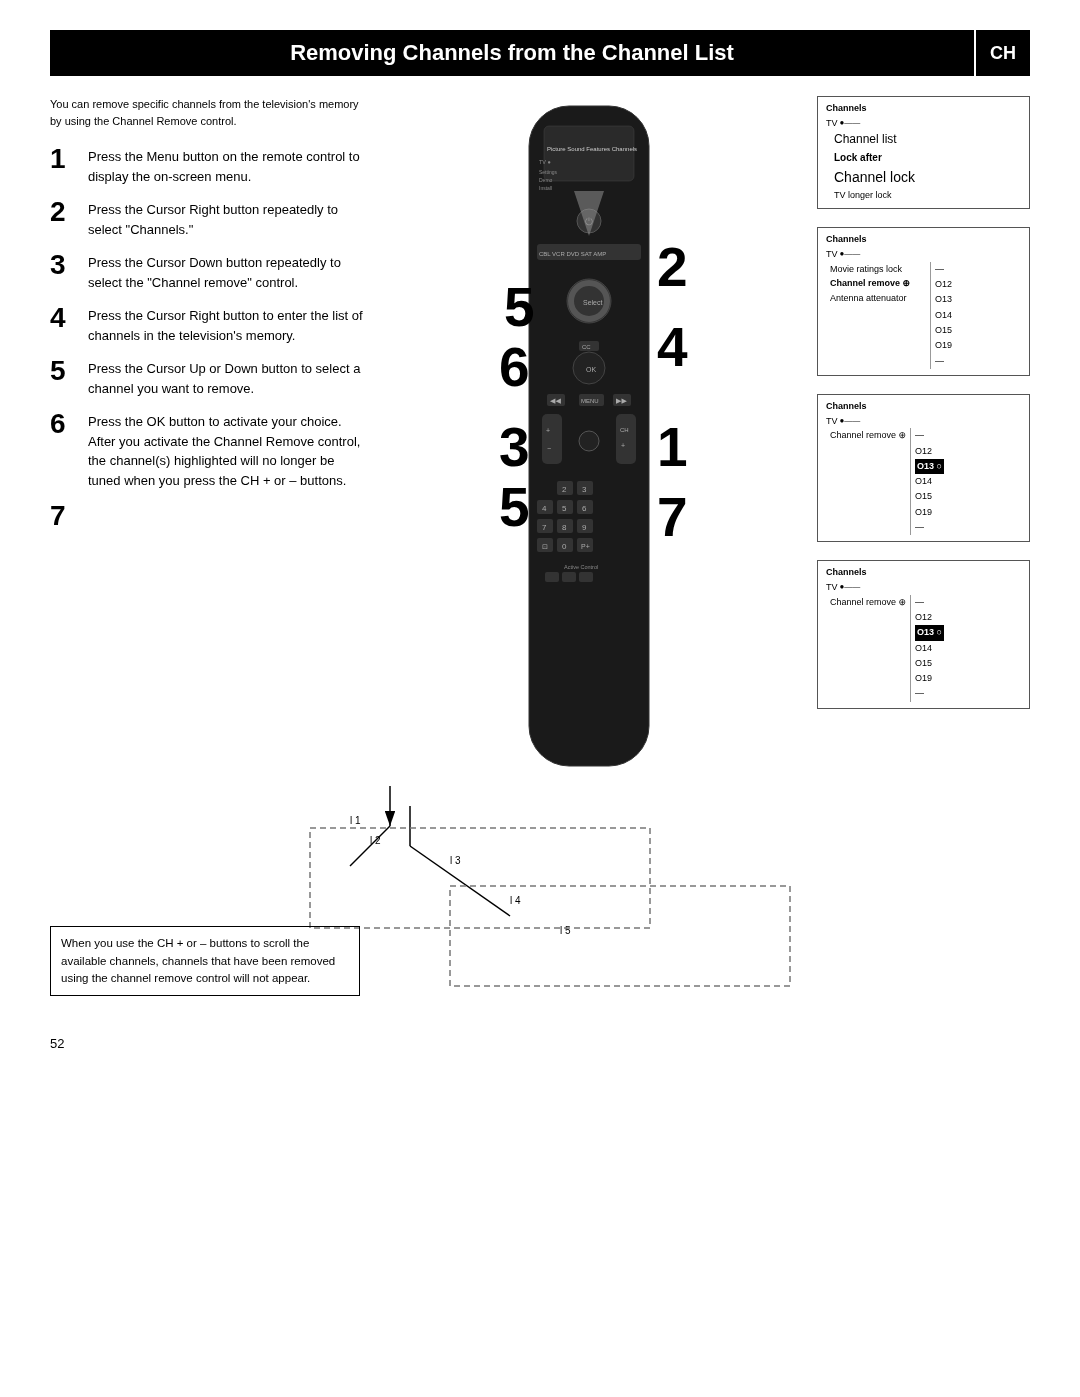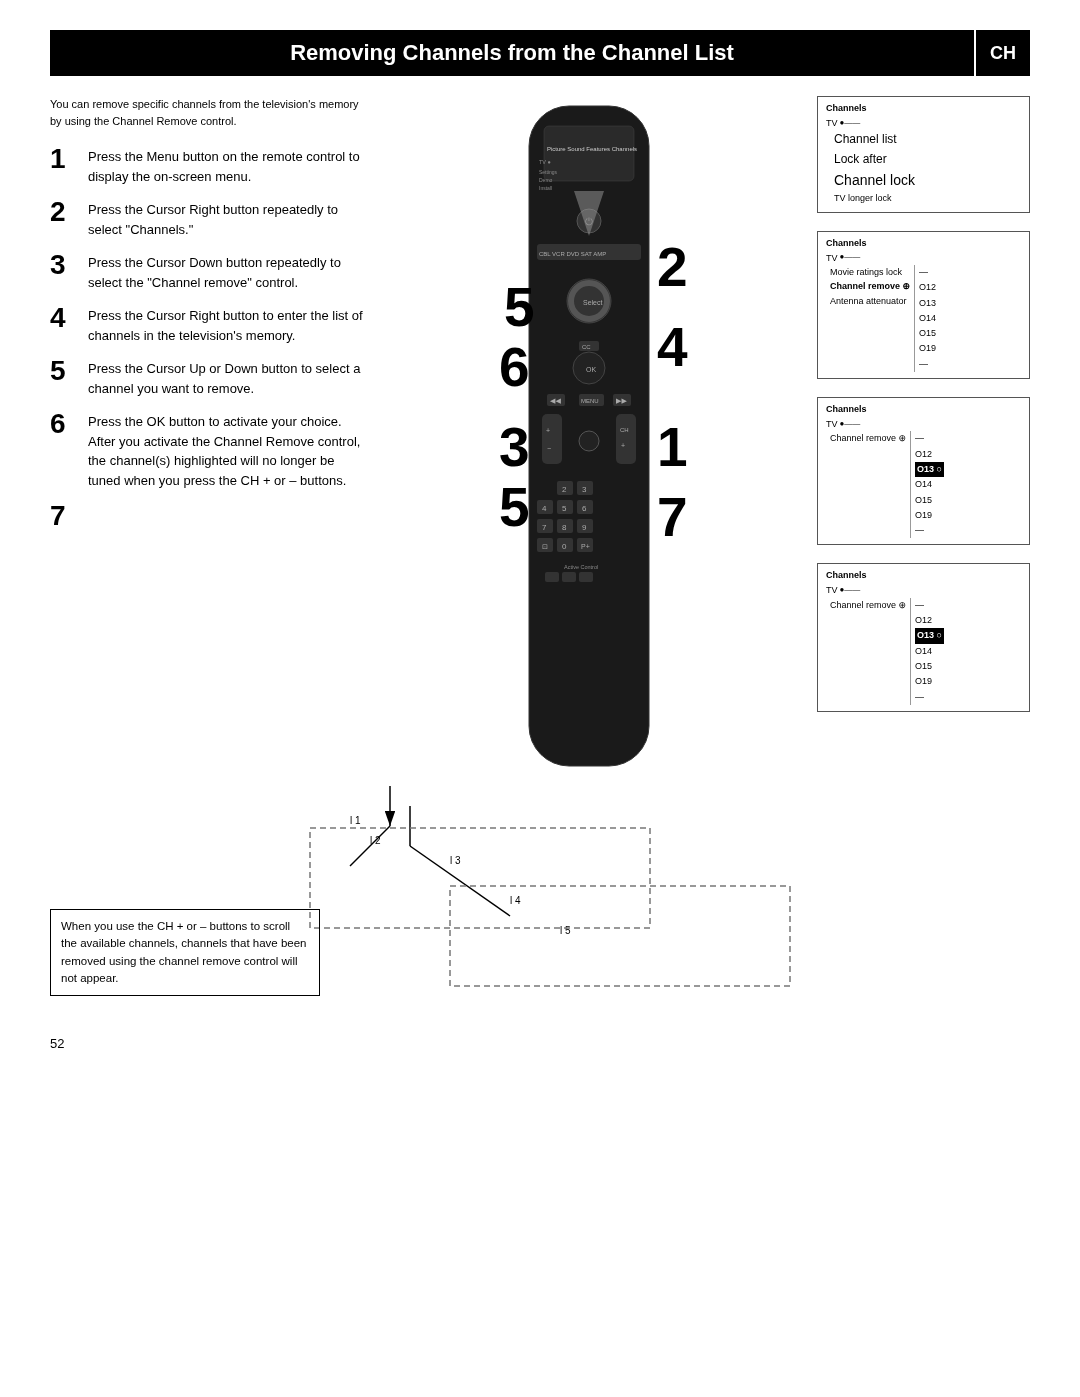--- a/index.html
+++ b/index.html
@@ -131,21 +131,21 @@
 
     .menu-item-row.selected {
       font-weight: bold;
     }
 
     .bottom-note {
       border: 1px solid #000;
       padding: 8px 10px;
       font-size: 11.5px;
       line-height: 1.5;
-      width: 270px;
+      width: 310px;
       position: absolute;
       bottom: 0;
       left: 0;
     }
 
     
     .page-number {
       margin-top: 30px;
       font-size: 13px;
     }
@@ -317,40 +317,40 @@
         </div>
         <div class="menu-item-row">
           <span style="font-size:9px;">TV</span>
           <span style="font-size:8px;margin-left:2px;">●——</span>
         </div>
         <div style="margin-left:8px;">
           <div class="menu-item-row">
             <span style="font-size:12px;">Channel list</span>
           </div>
           <div class="menu-item-row">
-            <span style="font-size:12px;">Lock after</span>
+            <span style="font-size:10px;font-weight:bold;">Lock after</span>
           </div>
           <div class="menu-item-row">
             <span style="font-size:14px;">Channel lock</span>
           </div>
           <div class="menu-item-row">
             <span style="font-size:9px;">TV longer lock</span>
           </div>
         </div>
       </div>
 
       <div class="menu-screen">
         <div class="tv-header">
           <span style="font-size:9px;font-weight:bold;">Channels</span>
         </div>
         <div class="menu-item-row">
           <span style="font-size:9px;">TV</span>
           <span style="font-size:8px;margin-left:2px;">●——</span>
         </div>
-        <div style="display:flex; gap:4px; margin-left:4px;">
+        <div style="display:flex; gap:20px; margin-left:4px;">
           <div>
             <div class="menu-item-row">
               <span style="font-size:9px;">Movie ratings lock</span>
             </div>
             <div class="menu-item-row selected">
               <span style="font-size:9px; font-weight:bold;">Channel remove ⊕</span>
             </div>
             <div class="menu-item-row">
               <span style="font-size:9px;">Antenna attenuator</span>
             </div>

